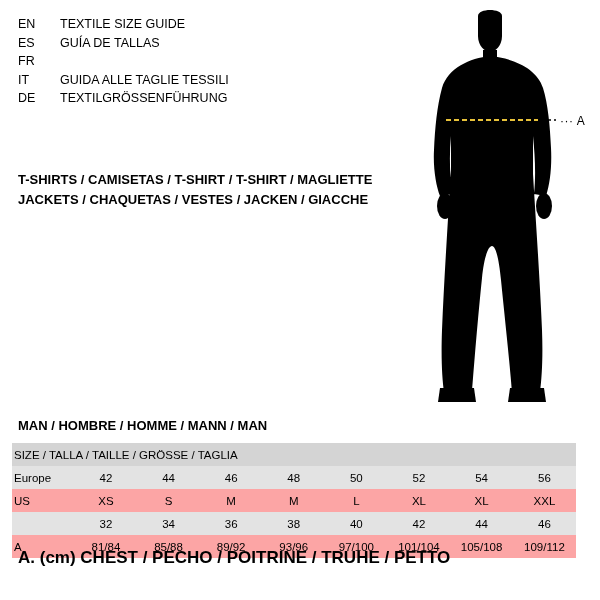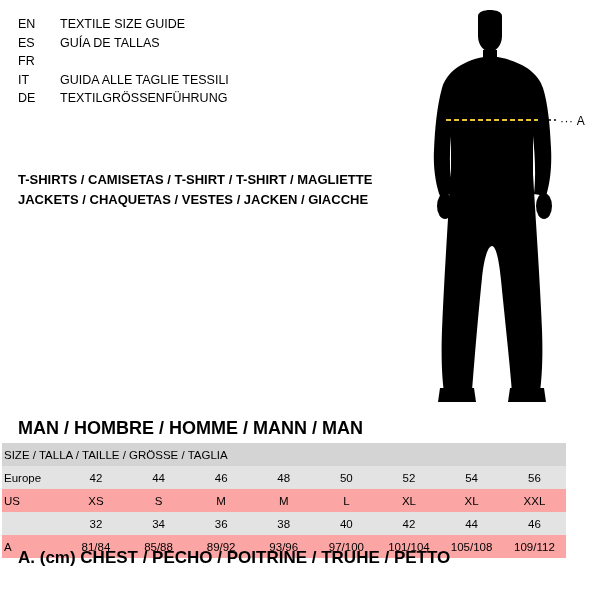--- a/index.html
+++ b/index.html
@@ -71,30 +71,30 @@
     top: 104px;
     font-size: 12px;
     letter-spacing: 0.5px;
   }
 
   
   .man-title {
     position: absolute;
     left: 18px;
     top: 418px;
-    font-size: 18px;
+    font-size: 13px;
     font-weight: bold;
     white-space: nowrap;
     text-align: center;
   }
 
   
   .table-wrap {
     position: absolute;
-    left: 2px;
+    left: 12px;
     top: 443px;
     width: 564px;
   }
   table.size-table {
     border-collapse: collapse;
     width: 564px;
     table-layout: fixed;
     font-size: 11.5px;
   }
   table.size-table td {

